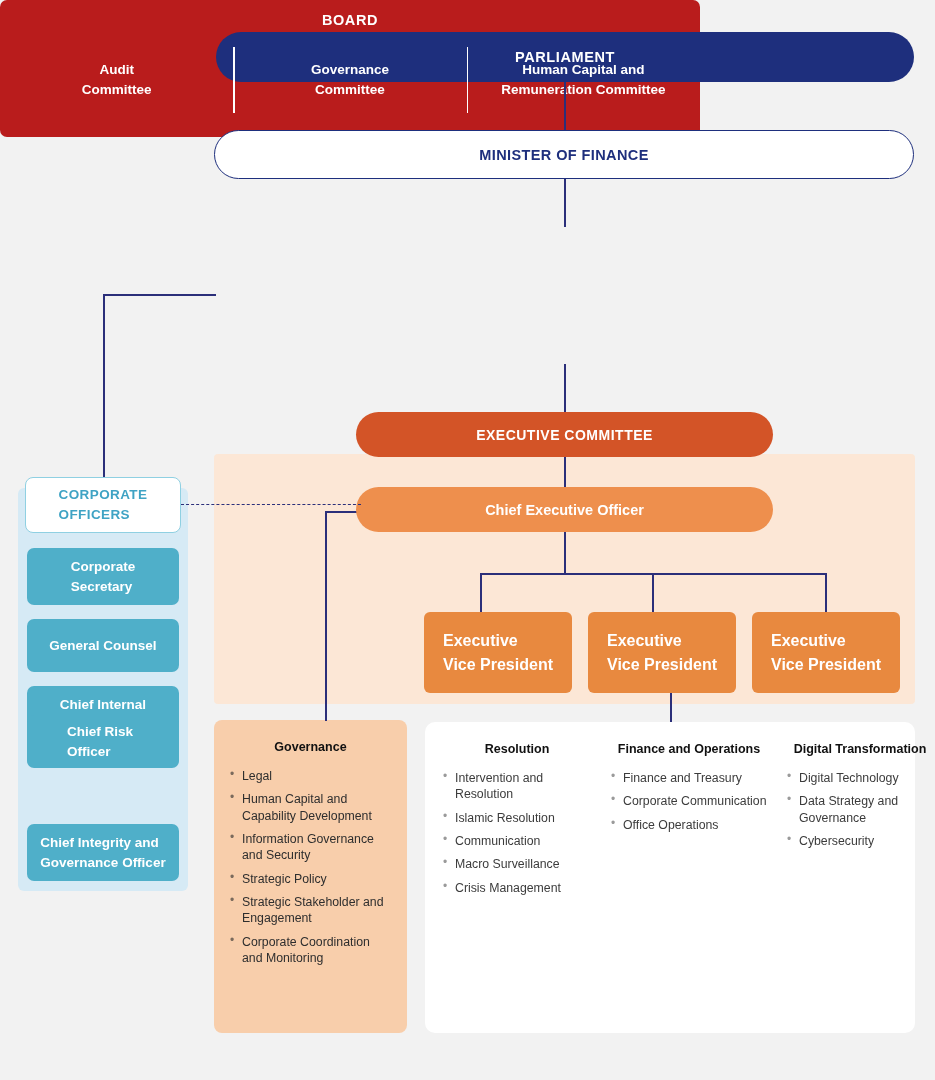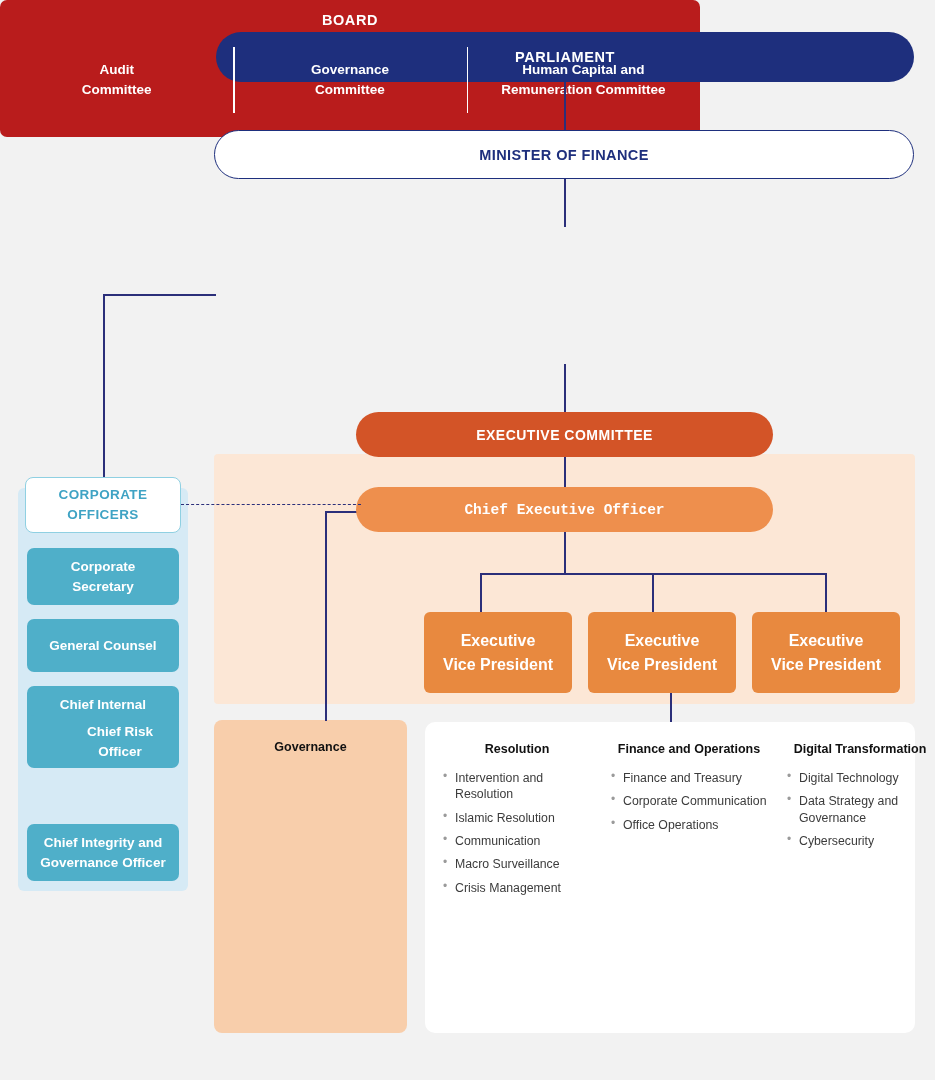--- a/index.html
+++ b/index.html
@@ -2,21 +2,21 @@
 <html><head>
 <meta charset="utf-8">
 <style>
   html,body{margin:0;padding:0;}
   body{
     width:935px;height:1080px;position:relative;
     background:#f2f2f2;
     font-family:"Liberation Sans", sans-serif;
     overflow:hidden;
   }
-  .node{position:absolute;box-sizing:border-box;display:flex;align-items:center;justify-content:center;text-align:center;}
+  .node{position:absolute;box-sizing:border-box;display:flex;align-items:center;justify-content:center;}
 
   
   #parliament{
     left:216px;top:32px;width:698px;height:50px;
     background:#1e2f7d;color:#fff;border-radius:25px;
     font-weight:bold;font-size:14.5px;letter-spacing:.6px;
   }
   #minister{
     left:214px;top:130px;width:700px;height:49px;
     background:#ffffff;color:#1e2f7d;border:1.6px solid #1e2f7d;
@@ -50,21 +50,21 @@
     background:#fce7d6;border-radius:4px;
   }
   #exco{
     left:356px;top:412px;width:417px;height:45px;
     background:#d35427;color:#fff;border-radius:22.5px;
     font-weight:bold;font-size:14px;letter-spacing:.5px;z-index:5;
   }
   #ceo{
     left:356px;top:487px;width:417px;height:45px;
     background:#ee8f4d;color:#fff;border-radius:22.5px;
-    font-weight:bold;font-size:14.5px;z-index:5;font-family:Liberation Mono, monospace;
+    font-weight:bold;font-size:14.5px;z-index:5;
   }
   .evp{
     top:612px;width:148px;height:81px;
     background:#e8893f;color:#fff;border-radius:6px;
     font-weight:bold;font-size:16px;line-height:1.5;z-index:5;
   }
   #evp1{left:424px;} #evp2{left:588px;} #evp3{left:752px;}
 
   
   #co-panel{
@@ -173,20 +173,28 @@
 
 <div class="node" id="co-header">CORPORATE<br>OFFICERS</div>
 <div class="node co-card" id="co1">Corporate<br>Secretary</div>
 <div class="node co-card" id="co2">General Counsel</div>
 <div class="node co-card" id="co3">Chief Internal<br>Auditor</div>
 <div class="node co-card" id="co4">Chief Risk Officer</div>
 <div class="node co-card" id="co5">Chief Integrity and<br>Governance Officer</div>
 
 <div id="gov-panel">
   <div class="col-title">Governance</div>
+  <ul class="bullets">
+      <li>Legal</li>
+      <li>Human Capital and Capability Development</li>
+      <li>Information Governance and Security</li>
+      <li>Strategic Policy</li>
+      <li>Strategic Stakeholder and Engagement</li>
+      <li>Corporate Coordination and Monitoring</li>
+    </ul>
 </div>
 
 <div id="white-panel">
   <div class="wcol c1">
     <div class="col-title">Resolution</div>
     <ul class="bullets">
         <li>Intervention and Resolution</li>
         <li>Islamic Resolution</li>
         <li>Communication</li>
         <li>Macro Surveillance</li>

